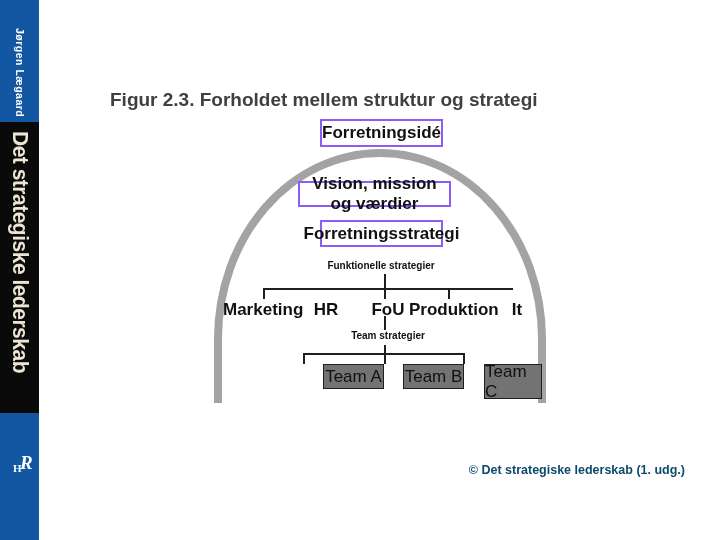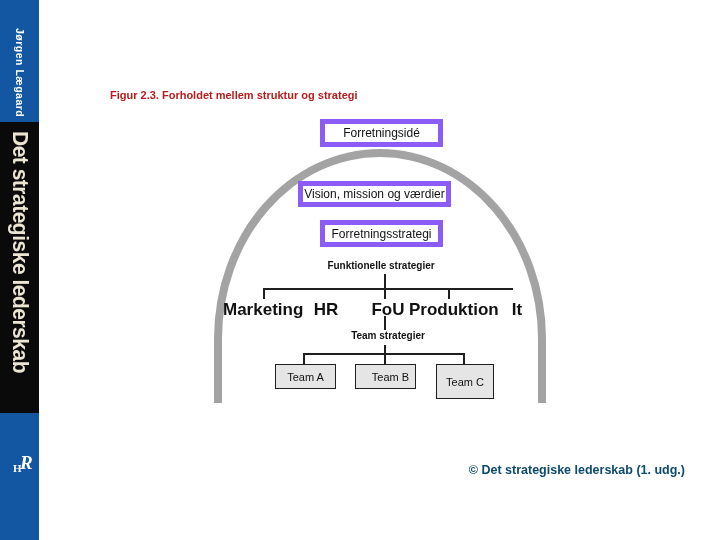--- a/index.html
+++ b/index.html
@@ -16,39 +16,39 @@
   .spine-black{left:0;top:122px;width:39px;height:291px;background:#0a0a0a;display:flex;justify-content:center;}
   .spine-blue-bottom{left:0;top:413px;width:39px;height:127px;background:#1356a2;}
   .vtext{writing-mode:vertical-rl;white-space:nowrap;}
   .spine-author{color:#ffffff;font-size:10.5px;font-weight:600;letter-spacing:.5px;padding-top:28px;}
   .spine-title{color:#ece5d2;font-size:21px;font-weight:bold;letter-spacing:-.5px;padding-top:9px;transform:scaleX(1.05);transform-origin:top center;}
   .hr-logo{left:13px;top:452px;width:26px;height:30px;color:#ffffff;}
   .hr-logo .h{position:absolute;left:0;top:10px;font-family:"Liberation Serif","DejaVu Serif",serif;font-size:11px;font-weight:bold;}
   .hr-logo .r{position:absolute;left:7px;top:0;font-family:"Liberation Serif","DejaVu Serif",serif;font-style:italic;font-size:19px;font-weight:bold;}
 
   
-  .fig-title{left:110px;top:89px;font-size:11px;font-weight:bold;color:#b91c1c;}
+  .fig-title{left:110px;top:89px;font-size:19px;font-weight:bold;color:#404040;}
 
   
   .arch{left:214px;top:149px;width:332px;height:254px;
     border:8px solid #a3a3a3;border-bottom:none;box-sizing:border-box;
     border-radius:168px 168px 0 0 / 192px 192px 0 0;background:transparent;}
 
   
-  .dbox{background:#ffffff;border:5px solid #8b5cf6;box-sizing:border-box;
+  .dbox{background:#ffffff;border:2px solid #8b5cf6;box-sizing:border-box;
     display:flex;align-items:center;justify-content:center;
-    font-size:12px;font-weight:normal;text-align:center;color:#111;}
+    font-size:17px;font-weight:bold;text-align:center;color:#111;}
   .box-idea{left:320px;top:119px;width:123px;height:28px;}
   .box-vision{left:298px;top:181px;width:153px;height:26px;}
   .box-strategy{left:320px;top:220px;width:123px;height:27px;}
-  .tbox{background:#e5e5e5;border:1.5px solid #1f1f1f;box-sizing:border-box;
+  .tbox{background:#737373;border:1.5px solid #1f1f1f;box-sizing:border-box;
     display:flex;align-items:center;justify-content:center;
-    font-size:11px;font-weight:normal;color:#111;}
+    font-size:17px;font-weight:normal;color:#111;margin-left:48px;}
   .box-team-a{left:275px;top:364px;width:61px;height:25px;}
-  .box-team-b{left:355px;top:364px;width:61px;height:25px;padding-left:10px;}
+  .box-team-b{left:355px;top:364px;width:61px;height:25px;}
   .box-team-c{left:436px;top:364px;width:58px;height:35px;}
 
   
   .tree-heading{font-size:10px;font-weight:bold;text-align:center;color:#111;}
   .h-functional{left:281px;top:260px;width:200px;}
   .h-teams{left:288px;top:330px;width:200px;}
 
   
   .hline{height:1.5px;background:#1f1f1f;}
   .vline{width:1.5px;background:#1f1f1f;}

